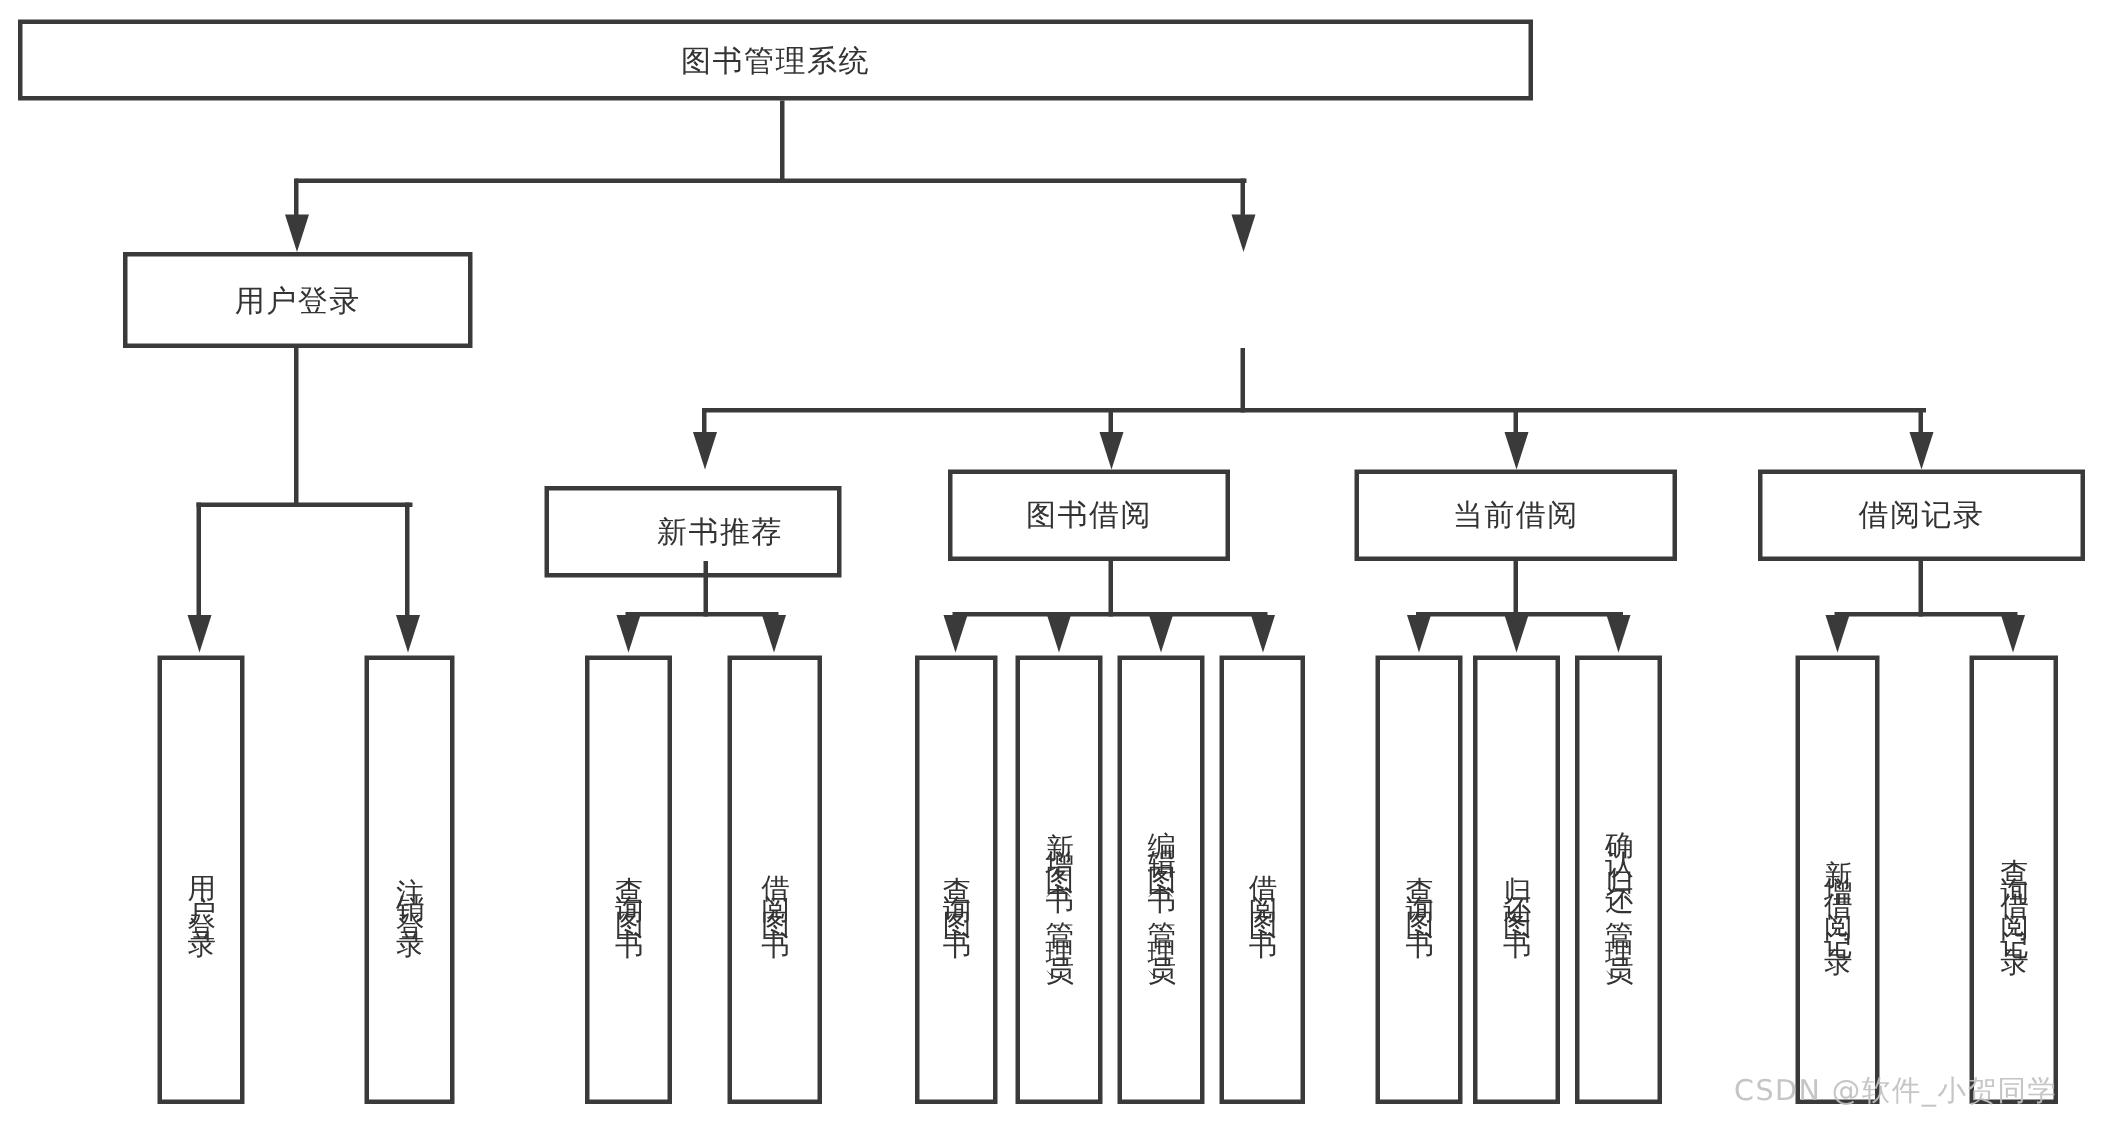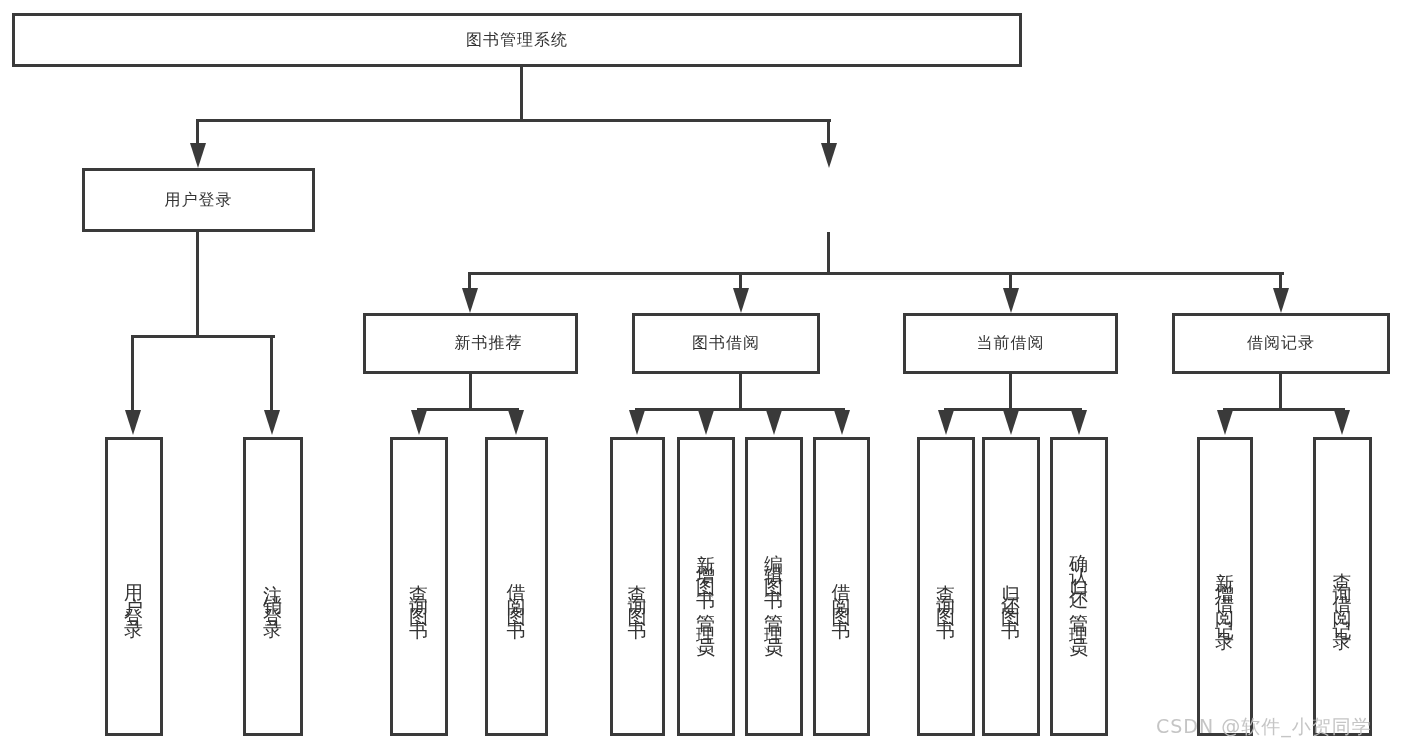--- a/index.html
+++ b/index.html
@@ -11,21 +11,21 @@
     overflow:hidden;
   }
   .box{
     position:absolute;
     border:3px solid #3a3a3a;
     background:#ffffff;
     box-sizing:border-box;
     display:flex;align-items:center;justify-content:center;
     color:#333333;
   }
-  .hbox{font-size:16px;letter-spacing:1px;}
+  .hbox{font-size:20px;letter-spacing:1px;}
   .vbox .vlabel{
     writing-mode:vertical-rl;
     text-orientation:mixed;
     font-size:19px;
     letter-spacing:12px;
     line-height:1;
     transform:translateY(6px);
     white-space:nowrap;
   }
   .vl{position:absolute;width:3px;background:#3a3a3a;}
@@ -77,21 +77,21 @@
   <div class="hl" style="left:468px;top:272px;width:816px;"></div>
   <div class="vl" style="left:468px;top:272px;height:20px;"></div>
   <div class="arr" style="left:462px;top:288px;"></div>
   <div class="vl" style="left:739px;top:272px;height:20px;"></div>
   <div class="arr" style="left:733px;top:288px;"></div>
   <div class="vl" style="left:1009px;top:272px;height:20px;"></div>
   <div class="arr" style="left:1003px;top:288px;"></div>
   <div class="vl" style="left:1279px;top:272px;height:20px;"></div>
   <div class="arr" style="left:1273px;top:288px;"></div>
 
-  <div class="box hbox" style="left:363px;top:313px;width:215px;height:61px;padding-left:36px;">
+  <div class="box hbox" style="left:363px;top:324px;width:198px;height:61px;padding-left:36px;">
     <span>新书推荐</span>
   </div>
   <div class="box hbox" style="left:632px;top:313px;width:188px;height:61px;">
     <span>图书借阅</span>
   </div>
   <div class="box hbox" style="left:903px;top:313px;width:215px;height:61px;">
     <span>当前借阅</span>
   </div>
   <div class="box hbox" style="left:1172px;top:313px;width:218px;height:61px;">
     <span>借阅记录</span>

